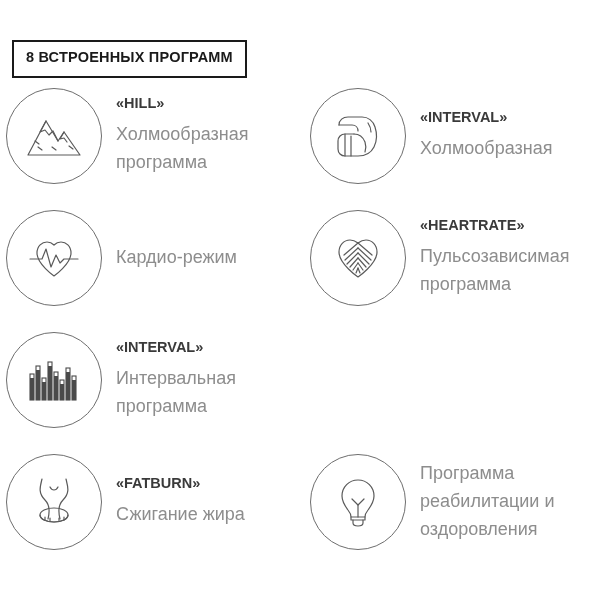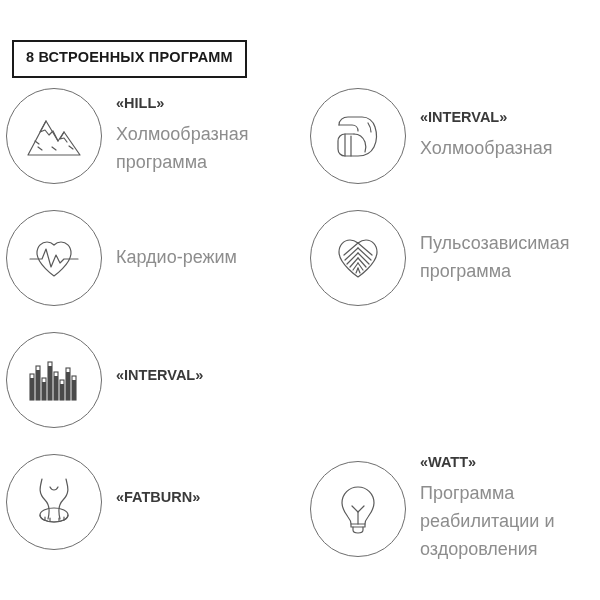--- a/index.html
+++ b/index.html
@@ -192,20 +192,21 @@
             <svg width="50" height="48" viewBox="0 0 50 48">
               <g fill="none" stroke="#5a5a5a" stroke-width="1.2" stroke-linejoin="round" stroke-linecap="round">
                 <path d="M25 43 C25 43 6 30 6 18 C6 11 11 6 17 6 C21 6 25 9 25 9 C25 9 29 6 33 6 C39 6 44 11 44 18 C44 30 25 43 25 43 Z"></path>
                 <path d="M25 9 L11 21 M25 14 L12 26 M25 19 L14 30 M25 24 L17 33 M25 29 L20 36 M25 34 L23 39"></path>
                 <path d="M25 9 L39 21 M25 14 L38 26 M25 19 L36 30 M25 24 L33 33 M25 29 L30 36 M25 34 L27 39"></path>
               </g>
             </svg>
           </span>
         </div>
         <div class="labels">
+          <div class="name">«HEARTRATE»</div>
           <div class="desc">Пульсозависимая программа</div>
         </div>
       </div>
 
     </div>
 
     <div class="row">
 
       <div class="cell left">
         <div class="badge">
@@ -229,20 +230,21 @@
                 <rect x="28" y="20" width="4" height="24"></rect>
                 <rect x="34" y="28" width="4" height="16"></rect>
                 <rect x="40" y="16" width="4" height="28"></rect>
                 <rect x="46" y="24" width="4" height="20"></rect>
               </g>
             </svg>
           </span>
         </div>
         <div class="labels">
           <div class="name">«INTERVAL»</div>
+          <div class="desc">Интервальная программа</div>
         </div>
       </div>
 
 
     </div>
 
     <div class="row">
 
       <div class="cell left">
         <div class="badge">
@@ -254,39 +256,39 @@
                 <path d="M22 12 C24 16 28 16 30 12"></path>
                 <ellipse cx="26" cy="40" rx="14" ry="7"></ellipse>
                 <path d="M12 40 C12 44 18 47 26 47 C34 47 40 44 40 40"></path>
                 <path d="M17 42 L17 45 M22 43 L22 46 M31 43 L31 46 M36 42 L36 45"></path>
               </g>
             </svg>
           </span>
         </div>
         <div class="labels">
           <div class="name">«FATBURN»</div>
+          <div class="desc">Сжигание жира</div>
         </div>
       </div>
 
       <div class="cell right">
         <div class="badge">
           <span>
             <svg width="46" height="54" viewBox="0 0 46 54">
               <g fill="none" stroke="#5a5a5a" stroke-width="1.2" stroke-linejoin="round" stroke-linecap="round">
                 <path d="M23 5 C14 5 7 12 7 21 C7 27 10 31 13 35 C15 37.5 16 39 16 42 L30 42 C30 39 31 37.5 33 35 C36 31 39 27 39 21 C39 12 32 5 23 5 Z"></path>
                 <path d="M16 42 L16 45 L30 45 L30 42"></path>
                 <path d="M18 45 L18 48 C18 50 20 51 23 51 C26 51 28 50 28 48 L28 45"></path>
                 <path d="M17 24 L23 30 L29 24"></path>
                 <path d="M23 30 L23 42"></path>
               </g>
             </svg>
           </span>
         </div>
         <div class="labels">
-          <div class="name">«WATT»</div>
           <div class="desc">Программа реабилитации и оздоровления</div>
         </div>
       </div>
 
     </div>
 
   </div>
 </div>
 
 </body></html>

